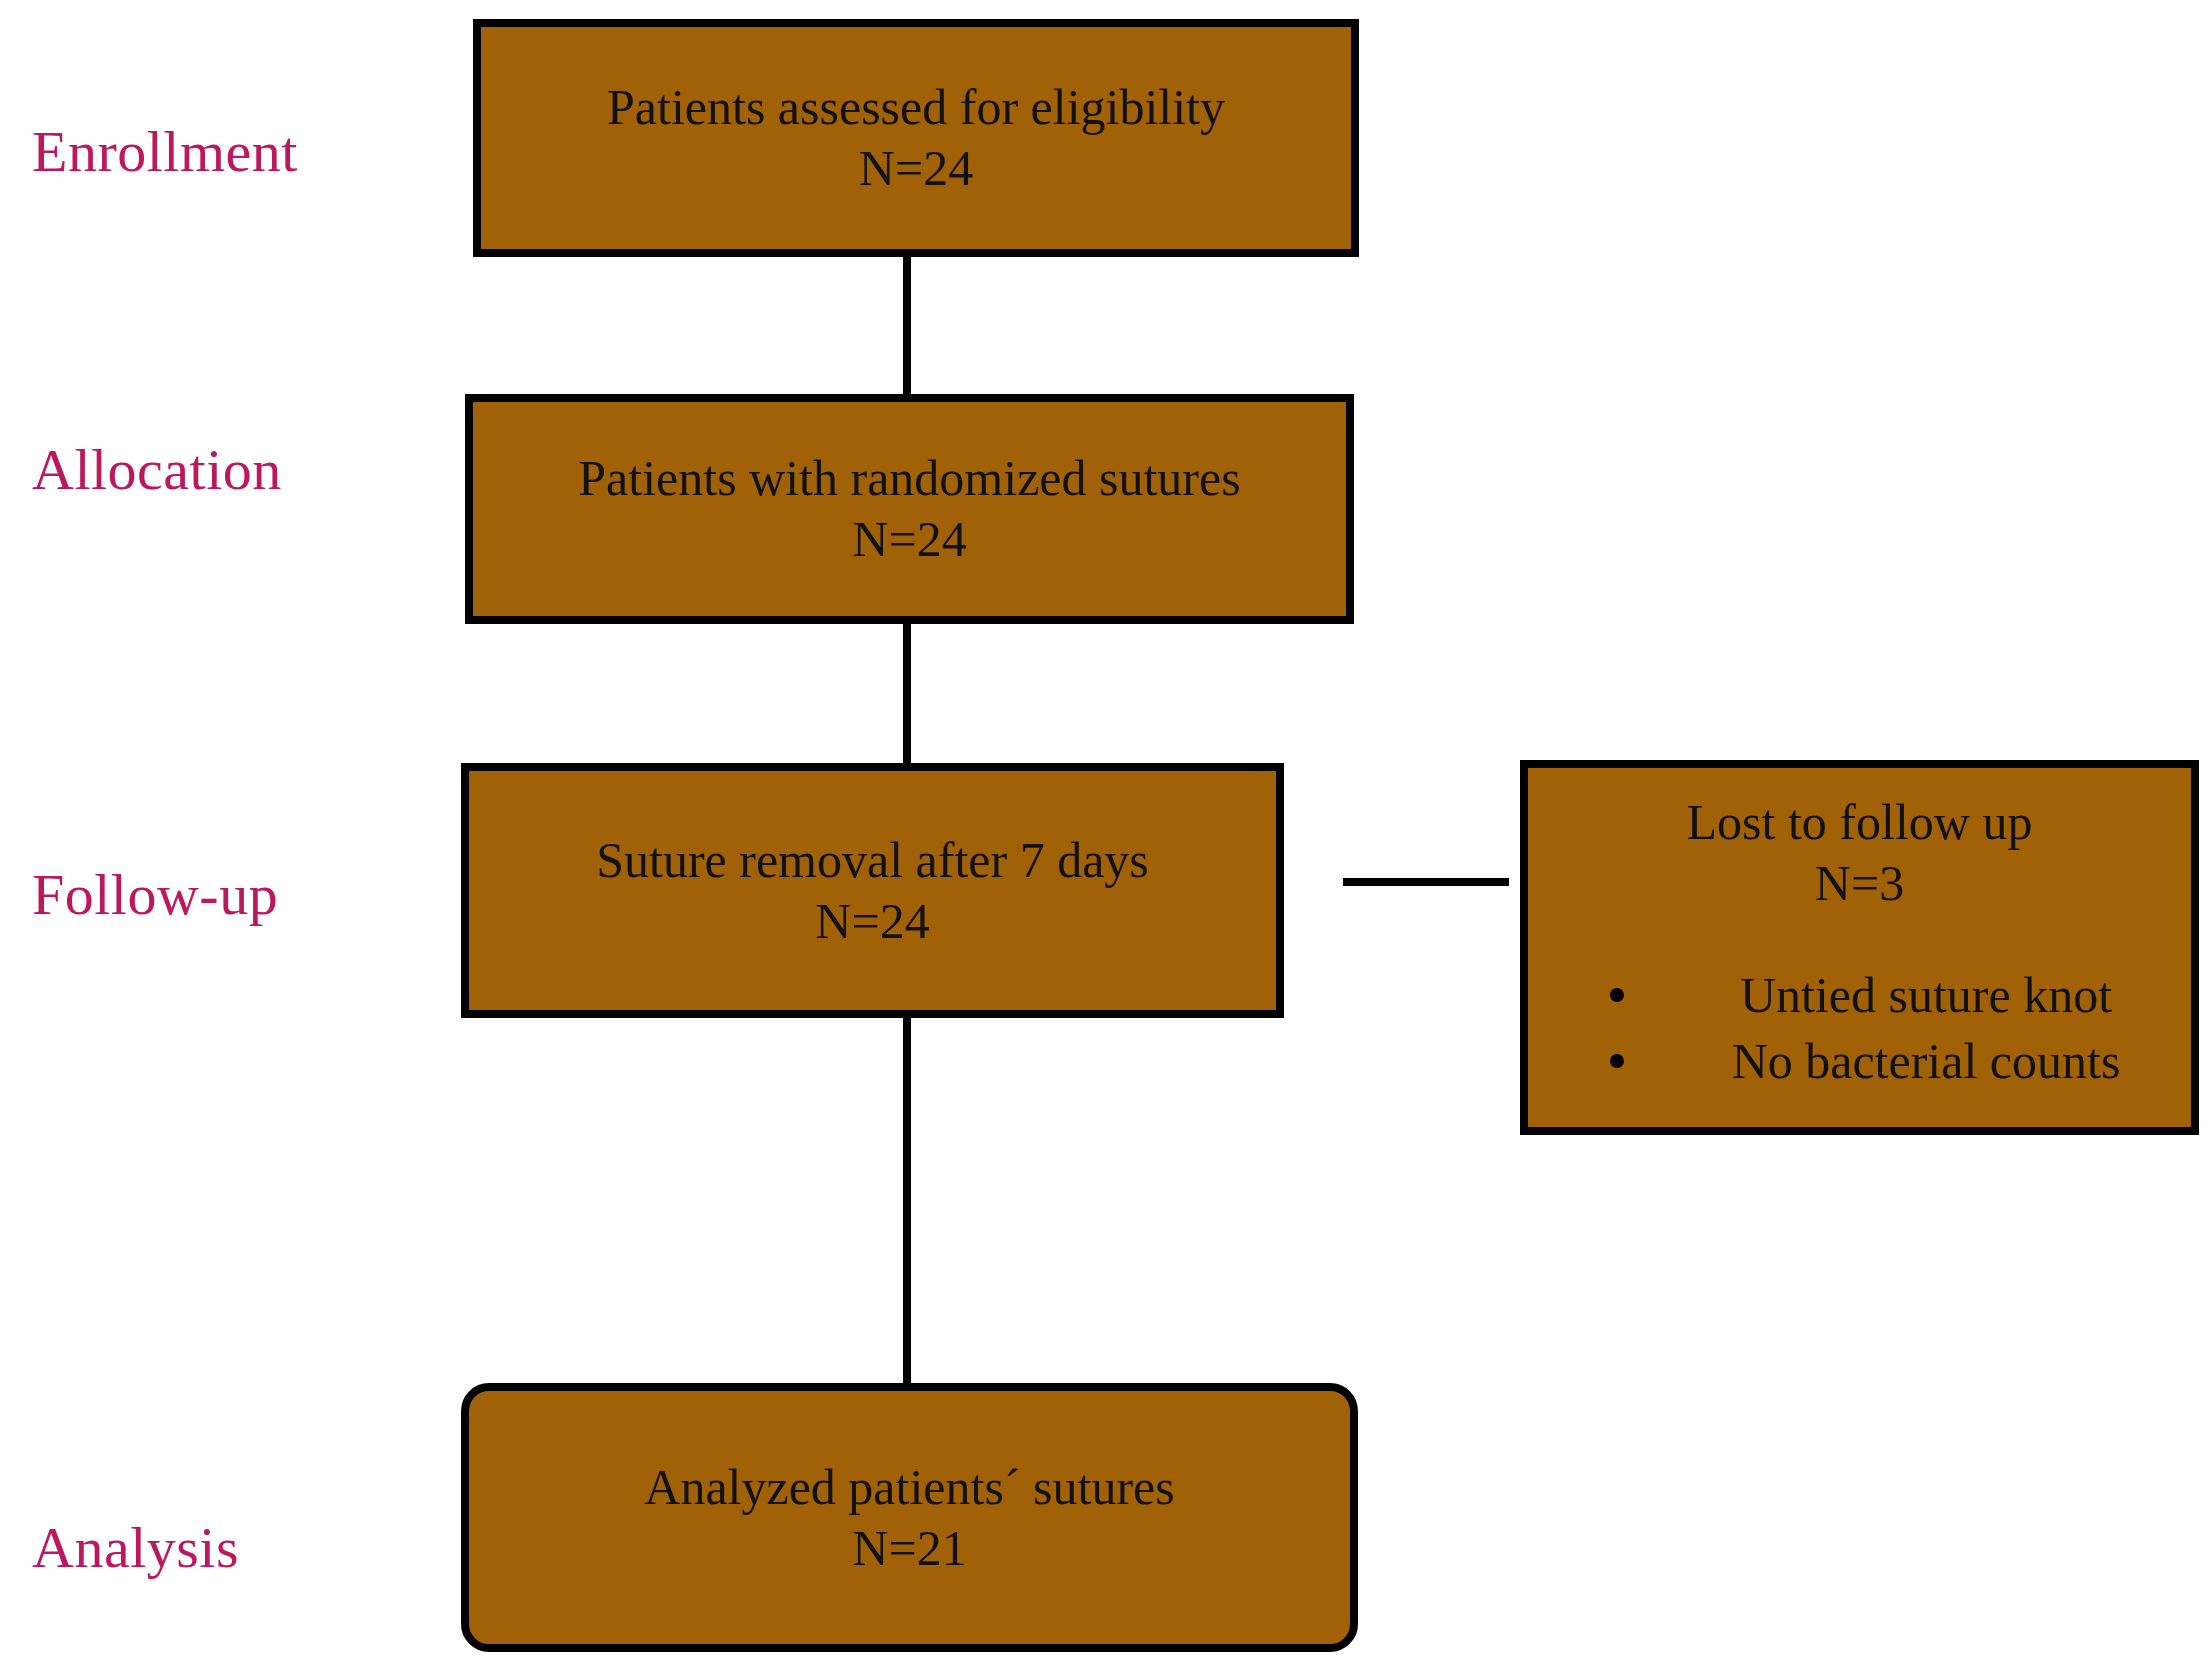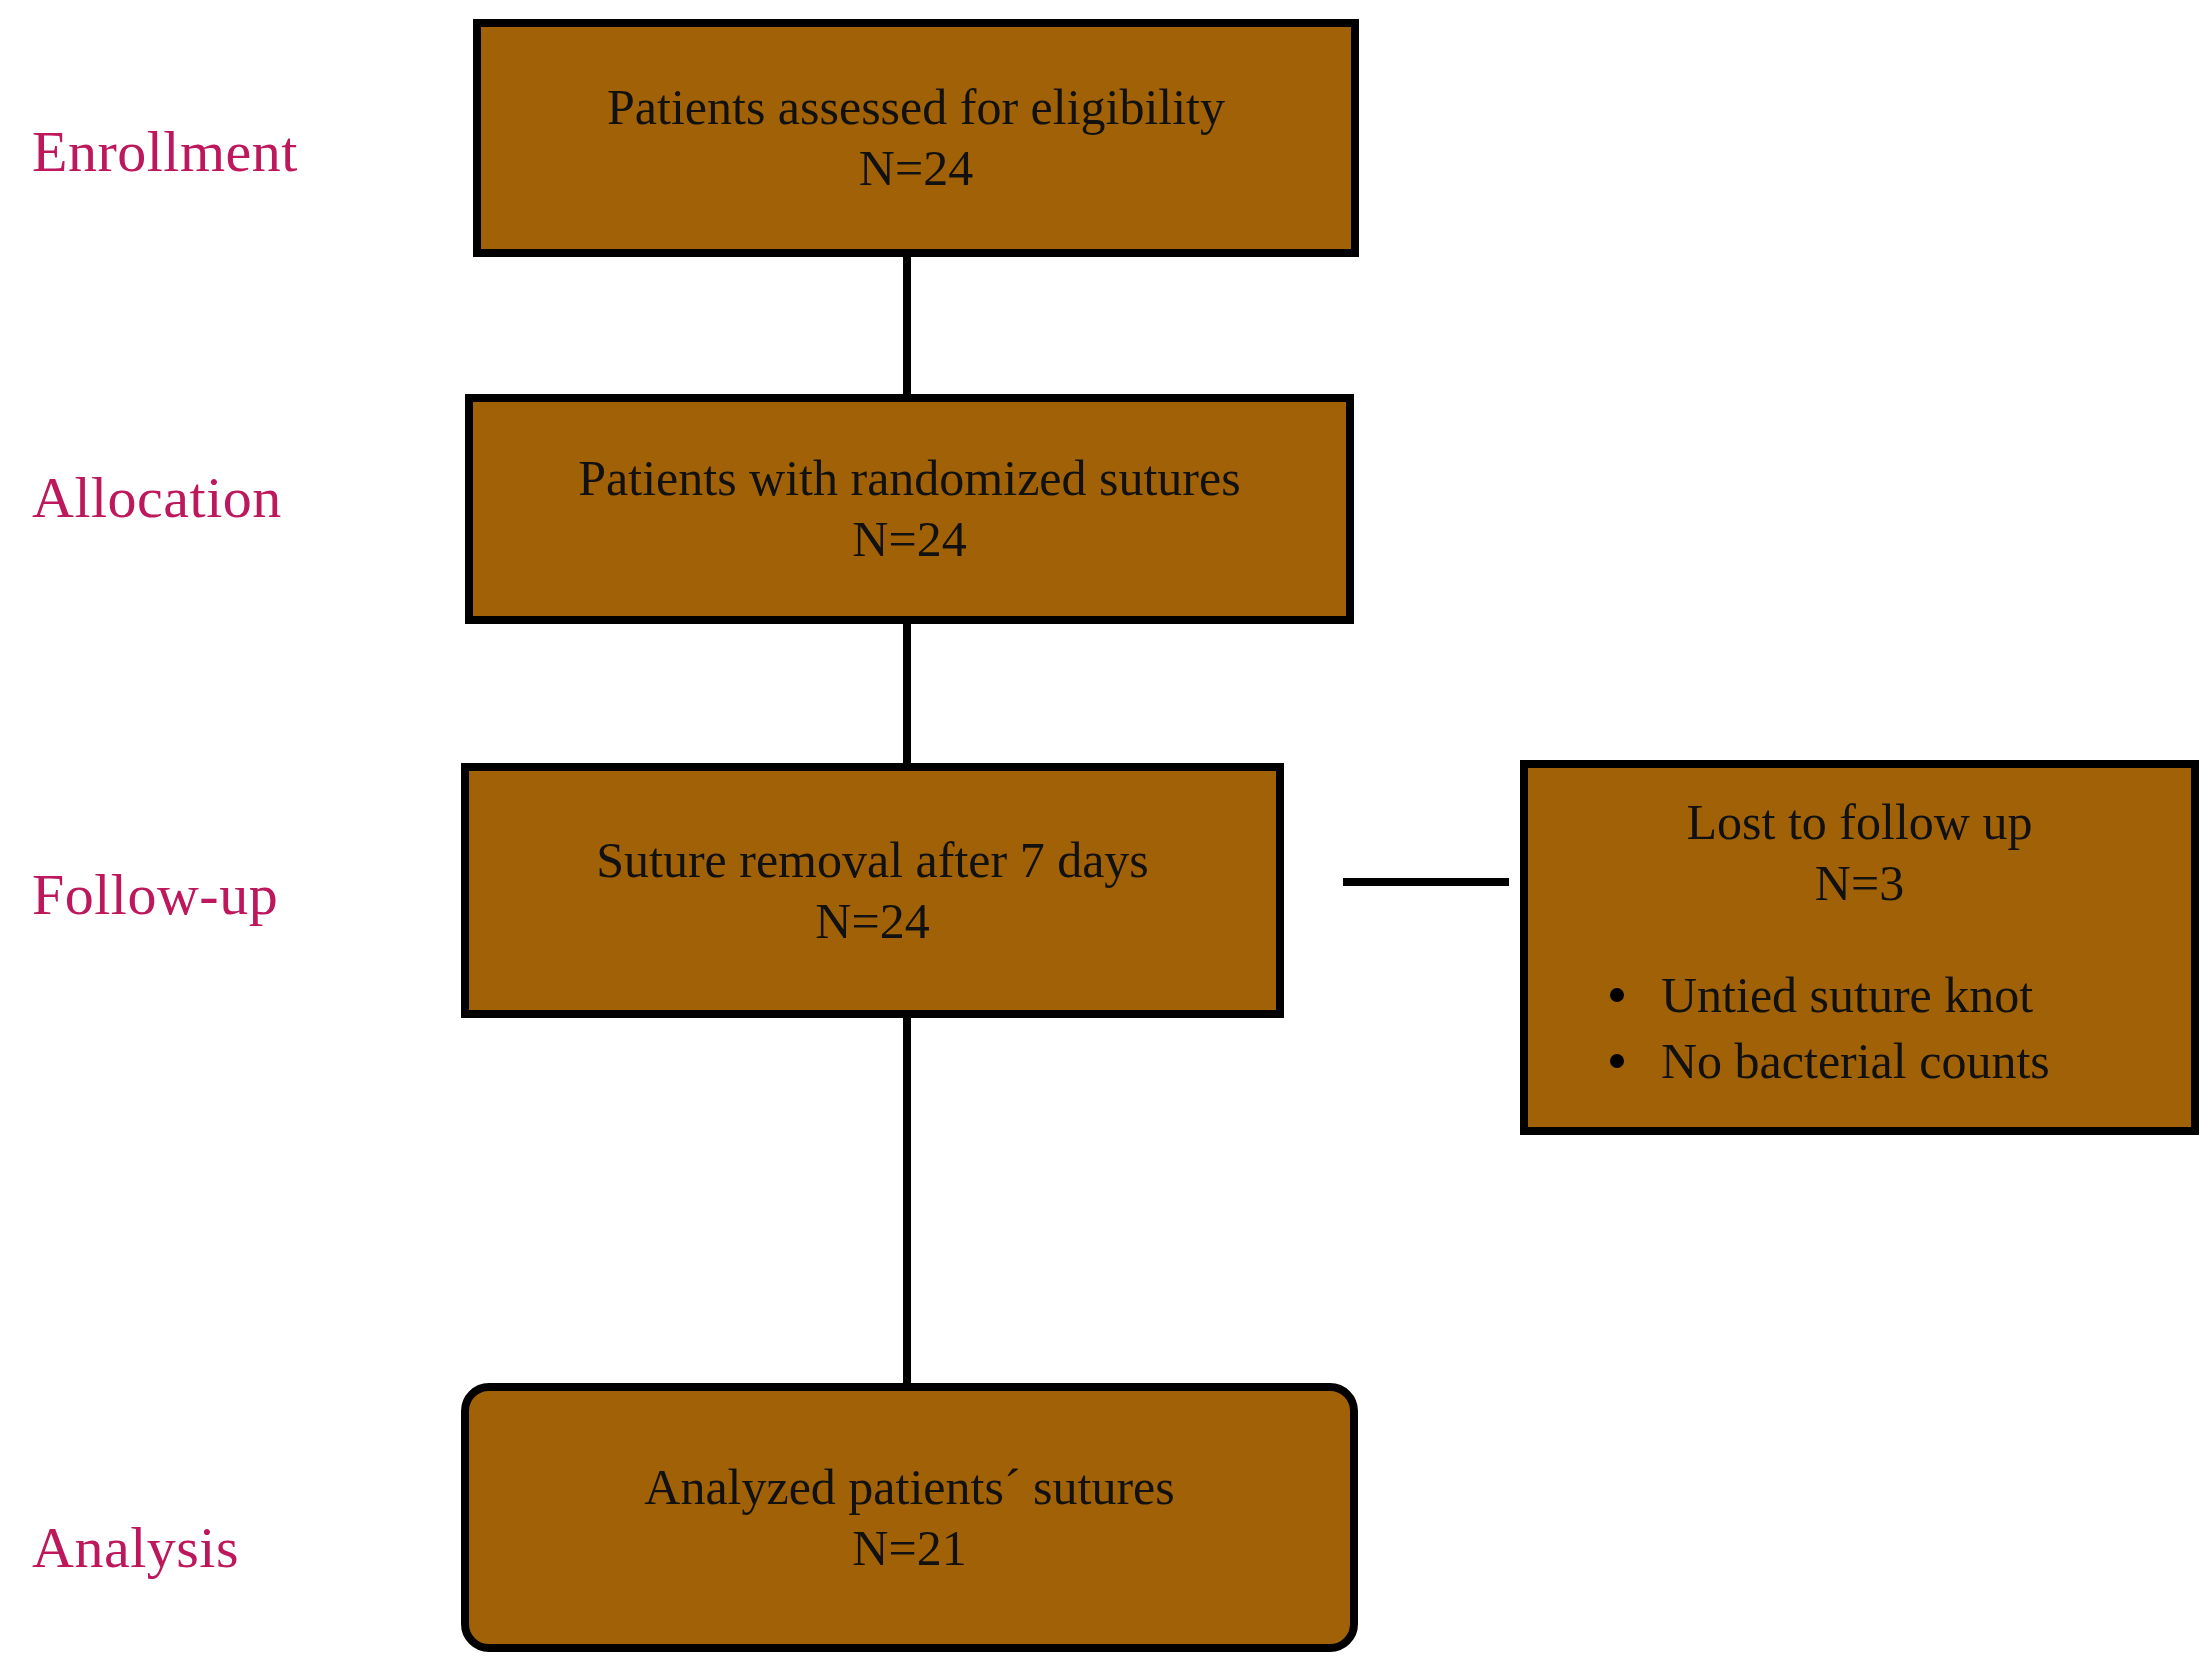--- a/index.html
+++ b/index.html
@@ -56,21 +56,21 @@
   .exclusion .head-wrap {
     width: 100%;
     text-align: center;
   }
   .exclusion .reason-list {
     margin: 48px 0 0 0;
     padding: 0 0 0 78px;
     list-style: none;
     width: 100%;
     box-sizing: border-box;
-    text-align: left;
+    text-align: center;
   }
   .exclusion .reason-list li {
     position: relative;
     font-size: 50px;
     line-height: 1.32;
     color: #111111;
     white-space: nowrap;
     padding-left: 55px;
   }
   .exclusion .reason-list li .bullet-dot {
@@ -98,21 +98,21 @@
     z-index: 1;
   }
 </style>
 </head>
 <body>
 
 <div id="canvas">
 
   <div class="stage-label" style="left:32px; top:120px;">Enrollment</div>
 
-  <div class="stage-label" style="left:32px; top:466px;font-family:Liberation Serif, serif;">Allocation</div>
+  <div class="stage-label" style="left:32px; top:438px;font-family:Liberation Serif, serif;">Allocation</div>
 
   <div class="stage-label" style="left:32px; top:863px;">Follow-up</div>
 
   <div class="stage-label" style="left:32px; top:1516px;">Analysis</div>
 
   <div class="connector-v" style="left:903px; top:231px;  height:185px;"></div>
 
   <div class="connector-v" style="left:903px; top:605px;  height:180px;"></div>
 
   <div class="connector-v" style="left:903px; top:997px; height:406px;"></div>

